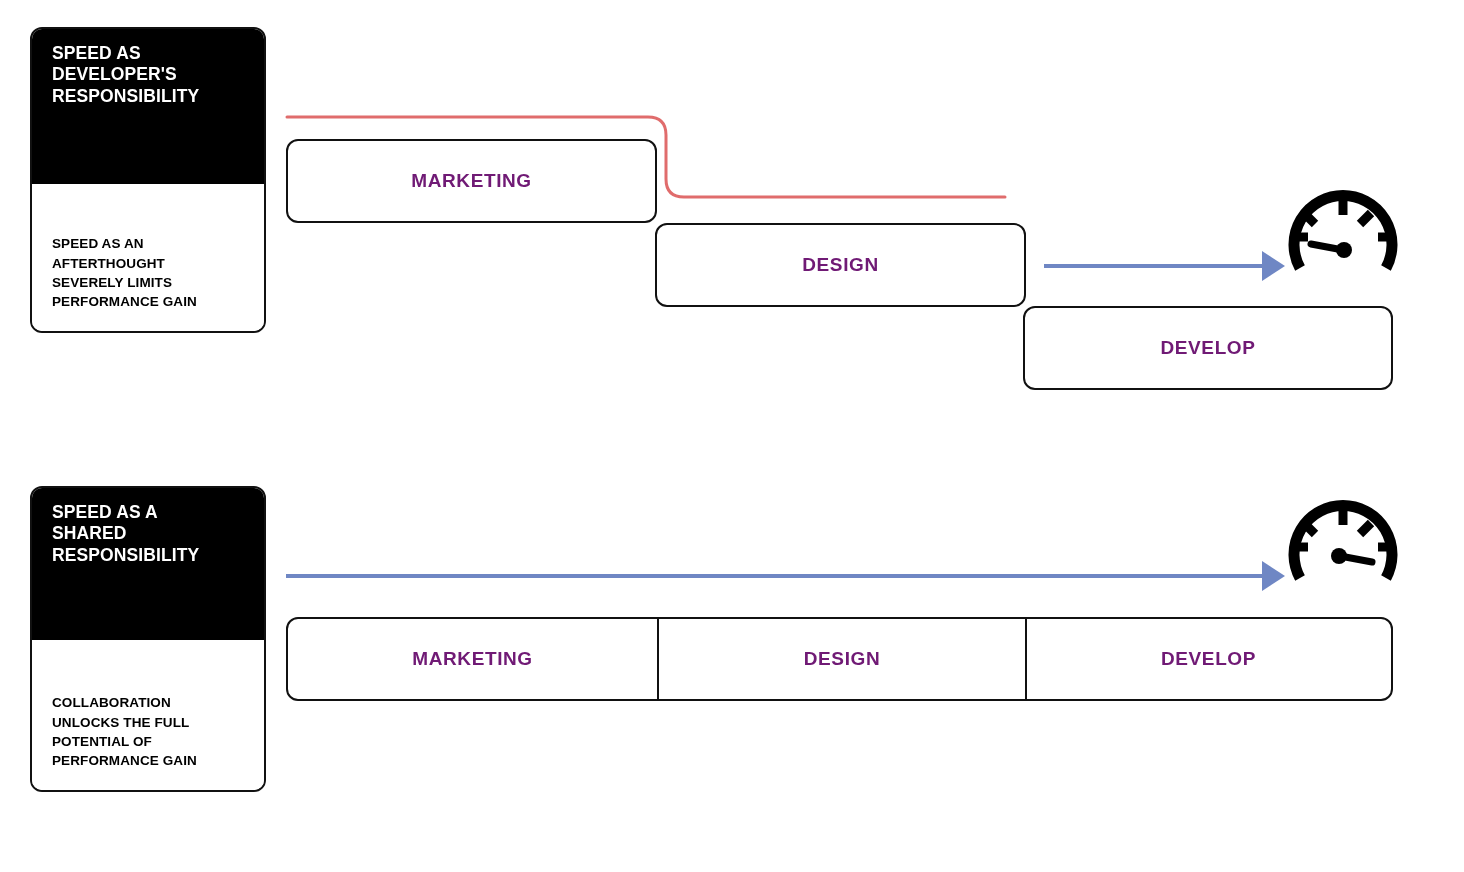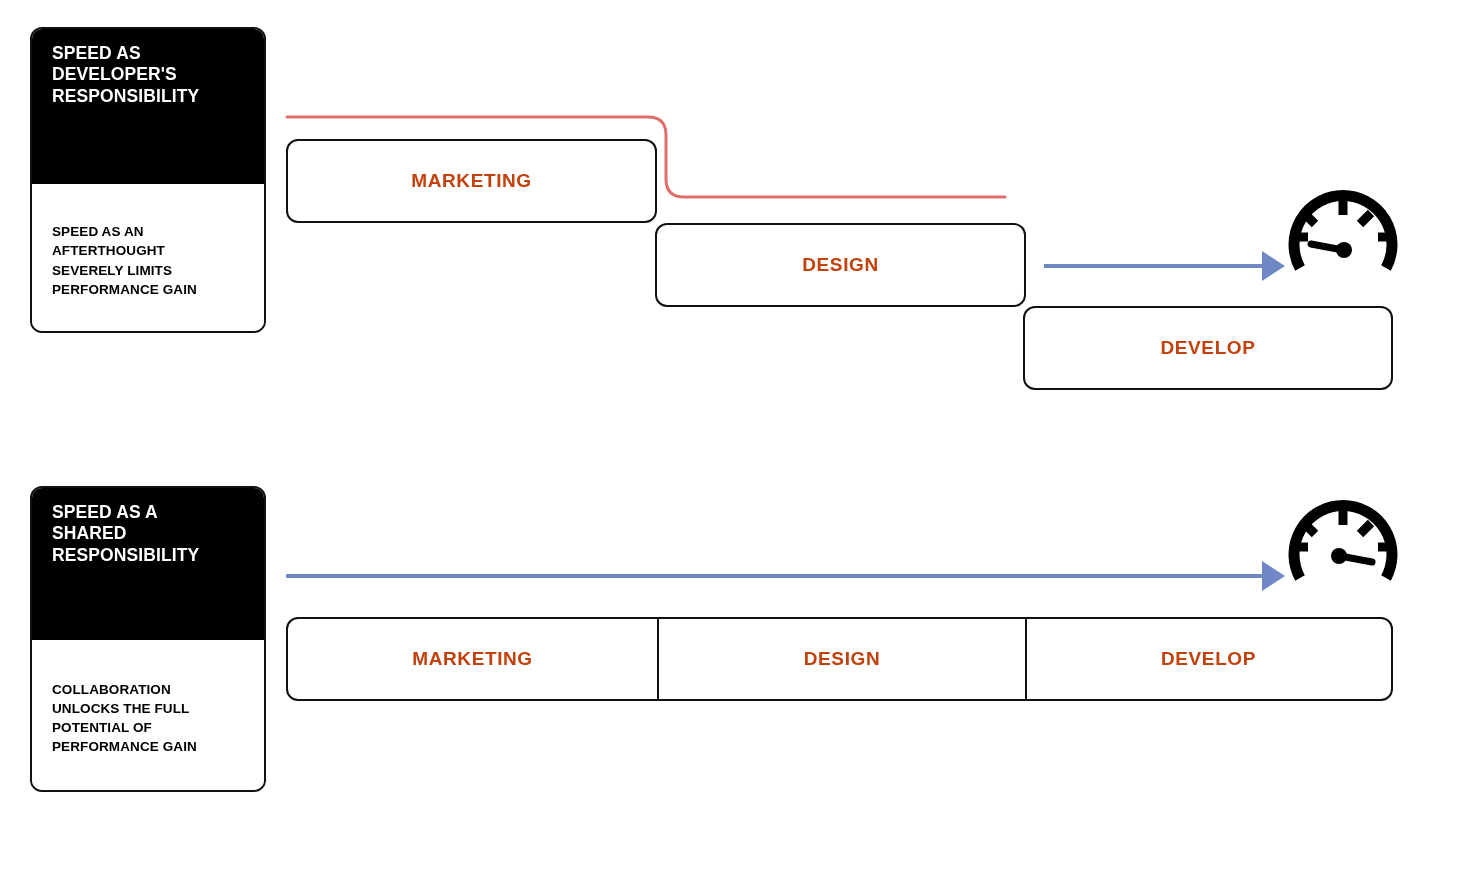--- a/index.html
+++ b/index.html
@@ -44,21 +44,21 @@
     letter-spacing: 0.1px;
     text-transform: uppercase;
     white-space: pre-line;
   }
   .card-body {
     background: #ffffff;
     color: #000000;
     box-sizing: border-box;
     padding: 31px 20px 20px 20px;
     display: flex;
-    align-items: center;
+    align-items: flex-end;
   }
   .card-body-text {
     font-size: 13.5px;
     font-weight: bold;
     line-height: 1.42;
     letter-spacing: 0.1px;
     text-transform: uppercase;
     white-space: pre-line;
   }
 
@@ -79,21 +79,21 @@
     box-sizing: border-box;
     display: flex;
     align-items: center;
     justify-content: center;
   }
   .stage-box-label {
     font-size: 19px;
     font-weight: bold;
     letter-spacing: 0.6px;
     text-transform: uppercase;
-    color: #c2410c;
+    color: #701a75;
   }
 
   #box-marketing-top { left: 286px; top: 139px; width: 371px; height: 84px; }
   #box-design-top    { left: 655px; top: 223px; width: 371px; height: 84px; }
   #box-develop-top   { left: 1023px; top: 306px; width: 370px; height: 84px; }
 
   
   #joined-bar {
     position: absolute;
     left: 286px;

